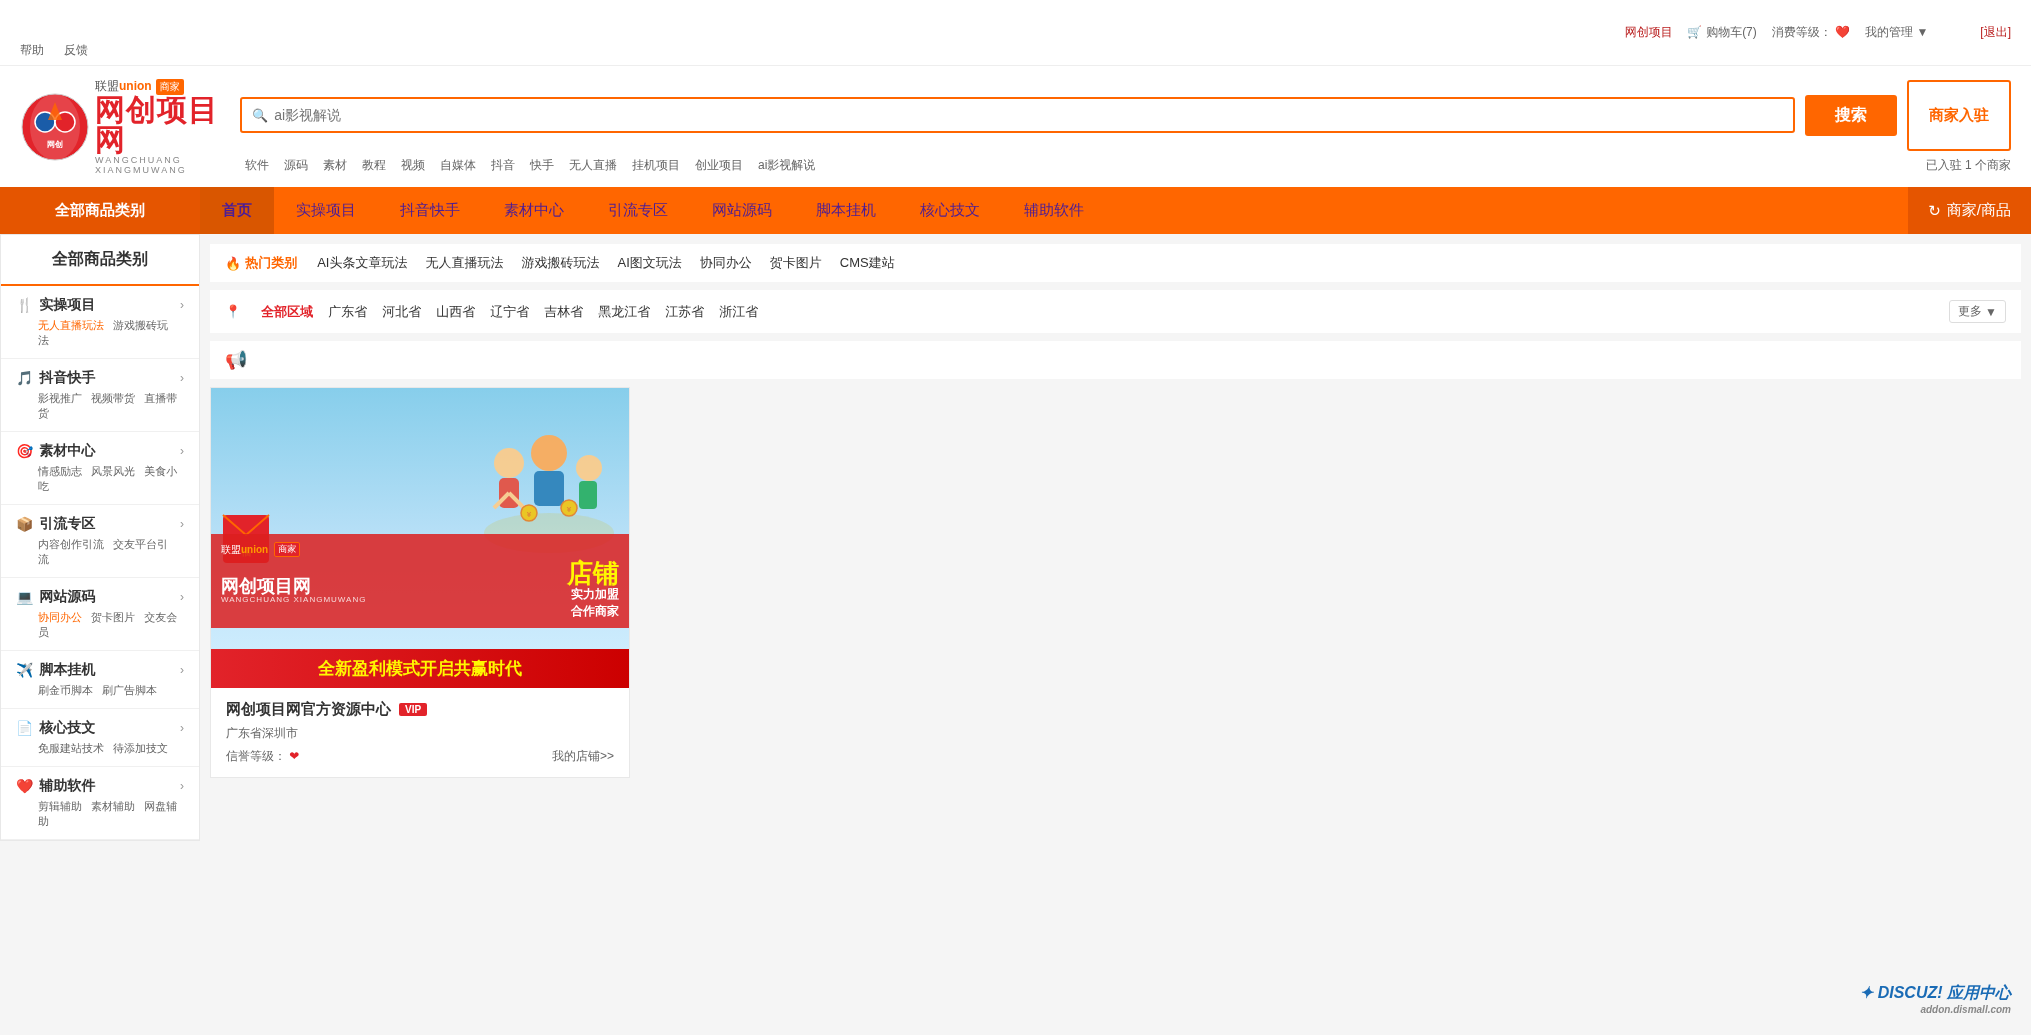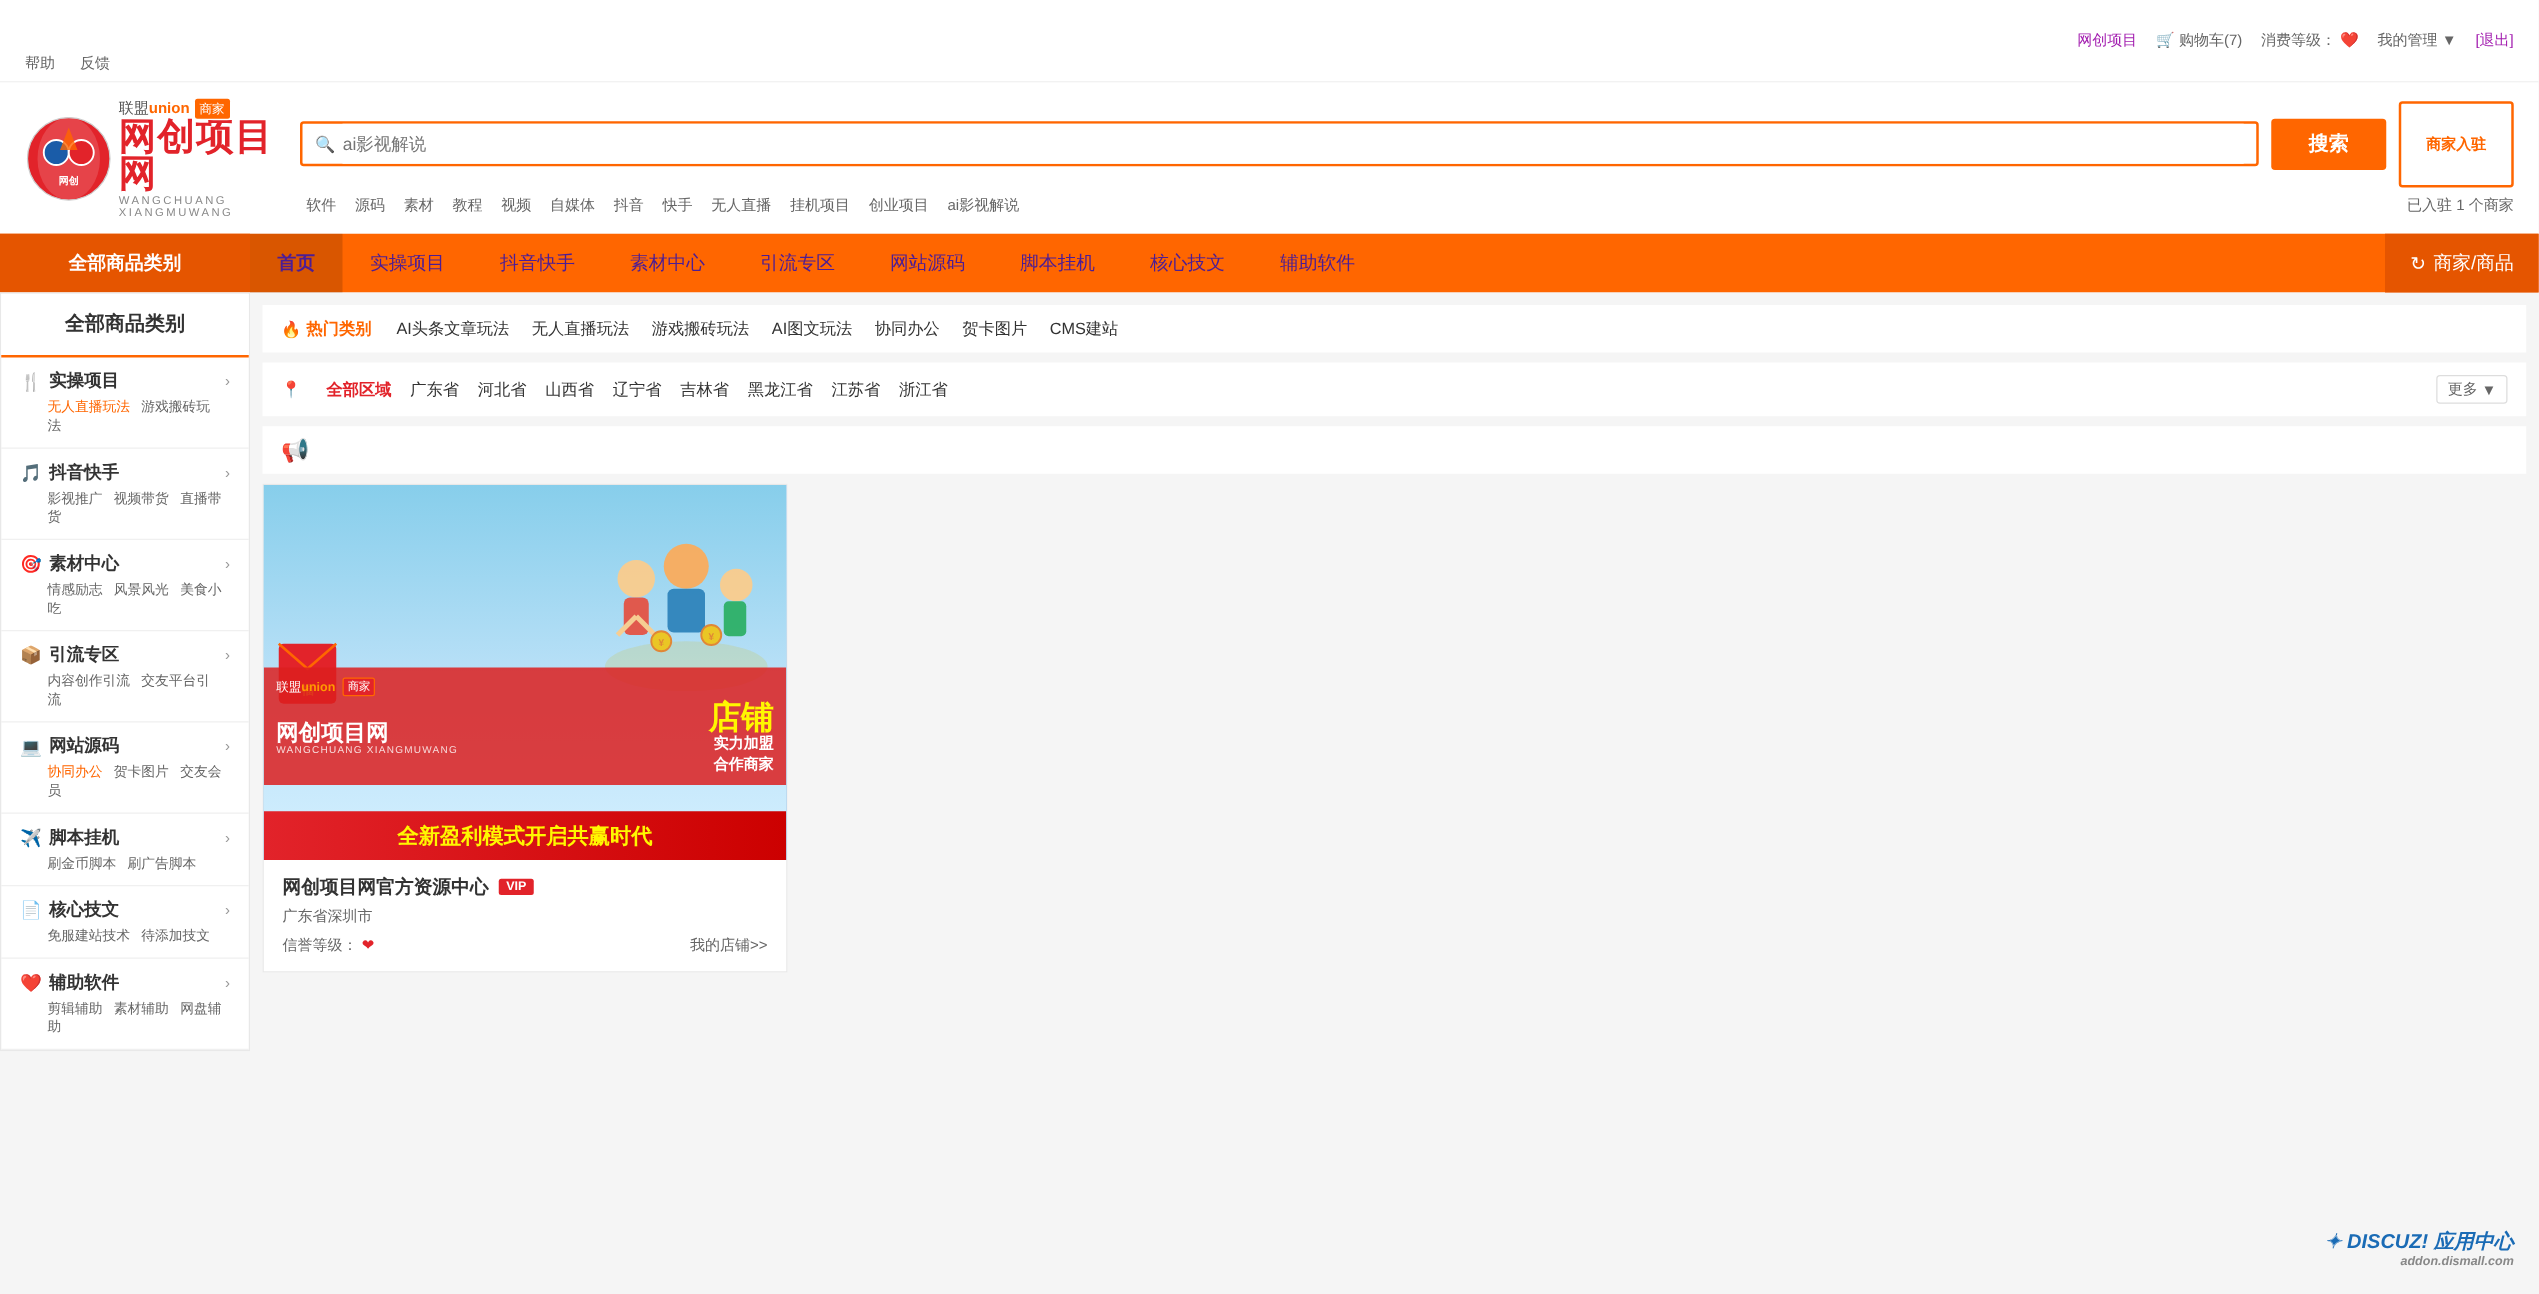--- a/index.html
+++ b/index.html
@@ -10,21 +10,21 @@
       background: #fff;
       border-bottom: 1px solid #eee;
       padding: 6px 20px;
       display: flex;
       justify-content: space-between;
       align-items: center;
     }
     .top-bar-left { display: flex; gap: 20px; }
     .top-bar-left a { color: #666; text-decoration: none; font-size: 12px; margin-top: 36px; }
     .top-bar-right { display: flex; align-items: center; gap: 15px; font-size: 12px; color: #666; }
-    .top-bar-right a { color: #a21caf; text-decoration: none; }
+    .top-bar-right a { color: #b91c1c; text-decoration: none; margin-left: 37px; }
     .cart-icon { color: #ff6600; }
     .heart-icon { color: #e2232a; }
 
     
     .header {
       background: #fff;
       padding: 12px 20px;
       display: flex;
       align-items: center;
       gap: 20px;
@@ -70,21 +70,21 @@
       font-size: 16px;
       cursor: pointer;
       border-radius: 3px;
       font-weight: bold;
     }
     .merchant-btn {
       background: #fff;
       color: #ff6600;
       border: 2px solid #ff6600;
       padding: 24px 20px;
-      font-size: 12px;
+      font-size: 15px;
       cursor: pointer;
       border-radius: 3px;
       font-weight: bold;
     }
     .search-tags {
       display: flex;
       gap: 15px;
       font-size: 12px;
       color: #666;
       padding-left: 5px;

